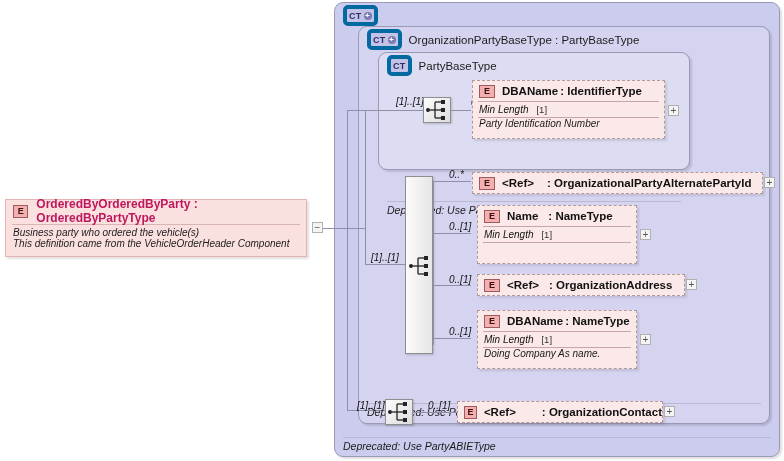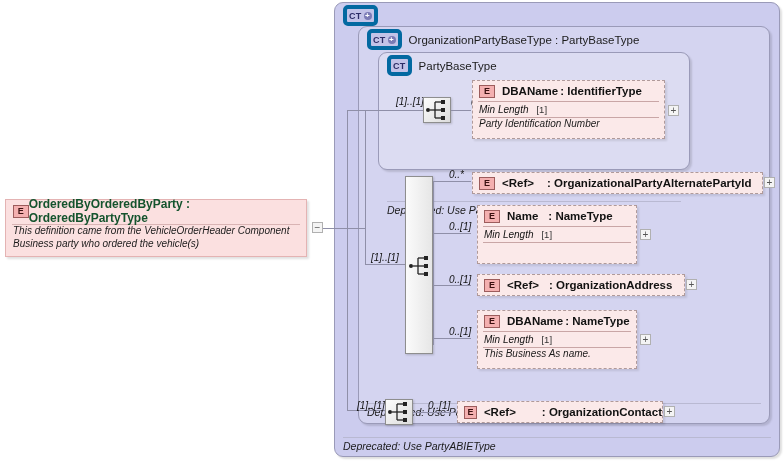--- a/index.html
+++ b/index.html
@@ -166,23 +166,24 @@
     border: 1px solid #e4b3b3;
     box-shadow: 2px 2px 2px rgba(0,0,0,0.12);
   }
   .root-head {
     display: flex;
     align-items: center;
     height: 22px;
     padding-left: 7px;
   }
   .root-name {
+    margin-left: 8px;
     font-size: 12px;
     font-weight: bold;
-    color: #14532d;
+    color: #be185d;
   }
   .root-sep { height: 1px; background: #d9b4b4; margin: 2px 6px 0 6px; }
   .root-doc {
     padding: 2px 0 0 7px;
     font-size: 10px;
     font-style: italic;
     line-height: 11px;
     color: #1b1b1b;
   }
 
@@ -264,22 +265,22 @@
   </div>
   <div class="ct-footnote" style="top:148px;">Deprecated: Use PartyABIEType</div>
 </div>
 
 <div class="root-el" style="left:5px; top:199px; width:302px; height:58px;">
   <div class="root-head">
     <span class="e-badge">E</span>
     <span class="root-name">OrderedByOrderedByParty : OrderedByPartyType</span>
   </div>
   <div class="root-sep"></div>
+  <div class="root-doc">Business party who ordered the vehicle(s)</div>
   <div class="root-doc" style="padding-top:0;">This definition came from the VehicleOrderHeader Component</div>
-  <div class="root-doc">Business party who ordered the vehicle(s)</div>
 </div>
 <div class="toggle" style="left:312px; top:222px;">−</div>
 
 <div class="ln-h" style="left:323px; top:228px; width:24px;"></div>
 
 <div class="ln-v" style="left:347px; top:110px; height:300px;"></div>
 
 <div class="ln-h" style="left:347px; top:110px; width:18px;"></div>
 <div class="ln-v" style="left:365px; top:110px; height:0px;"></div>
 <div class="ln-h" style="left:365px; top:110px; width:58px;"></div>
@@ -402,21 +403,21 @@
     <span class="e-badge">E</span>
     <span class="e-name">DBAName</span>
     <span class="e-type"><span>:</span> <span>NameType</span></span>
   </div>
   <div class="el-sep"></div>
   <div class="el-prop">
     <span>Min Length</span>
     <span class="pv">[1]</span>
   </div>
   <div class="el-sep"></div>
-  <div class="el-doc">This Business As name.</div>
+  <div class="el-doc">Doing Company As name.</div>
 </div>
 <div class="toggle" style="left:640px; top:334px;">+</div>
 
 <div class="card" style="left:428px; top:400px;">0..[1]</div>
 <div class="el" style="left:457px; top:401px; width:206px; height:22px;">
   <div class="el-head">
     <span class="e-badge">E</span>
     <span class="e-name">&lt;Ref&gt;</span>
     <span class="e-type" style="margin-left:26px;"><span>:</span> <span>OrganizationContact</span></span>
   </div>

